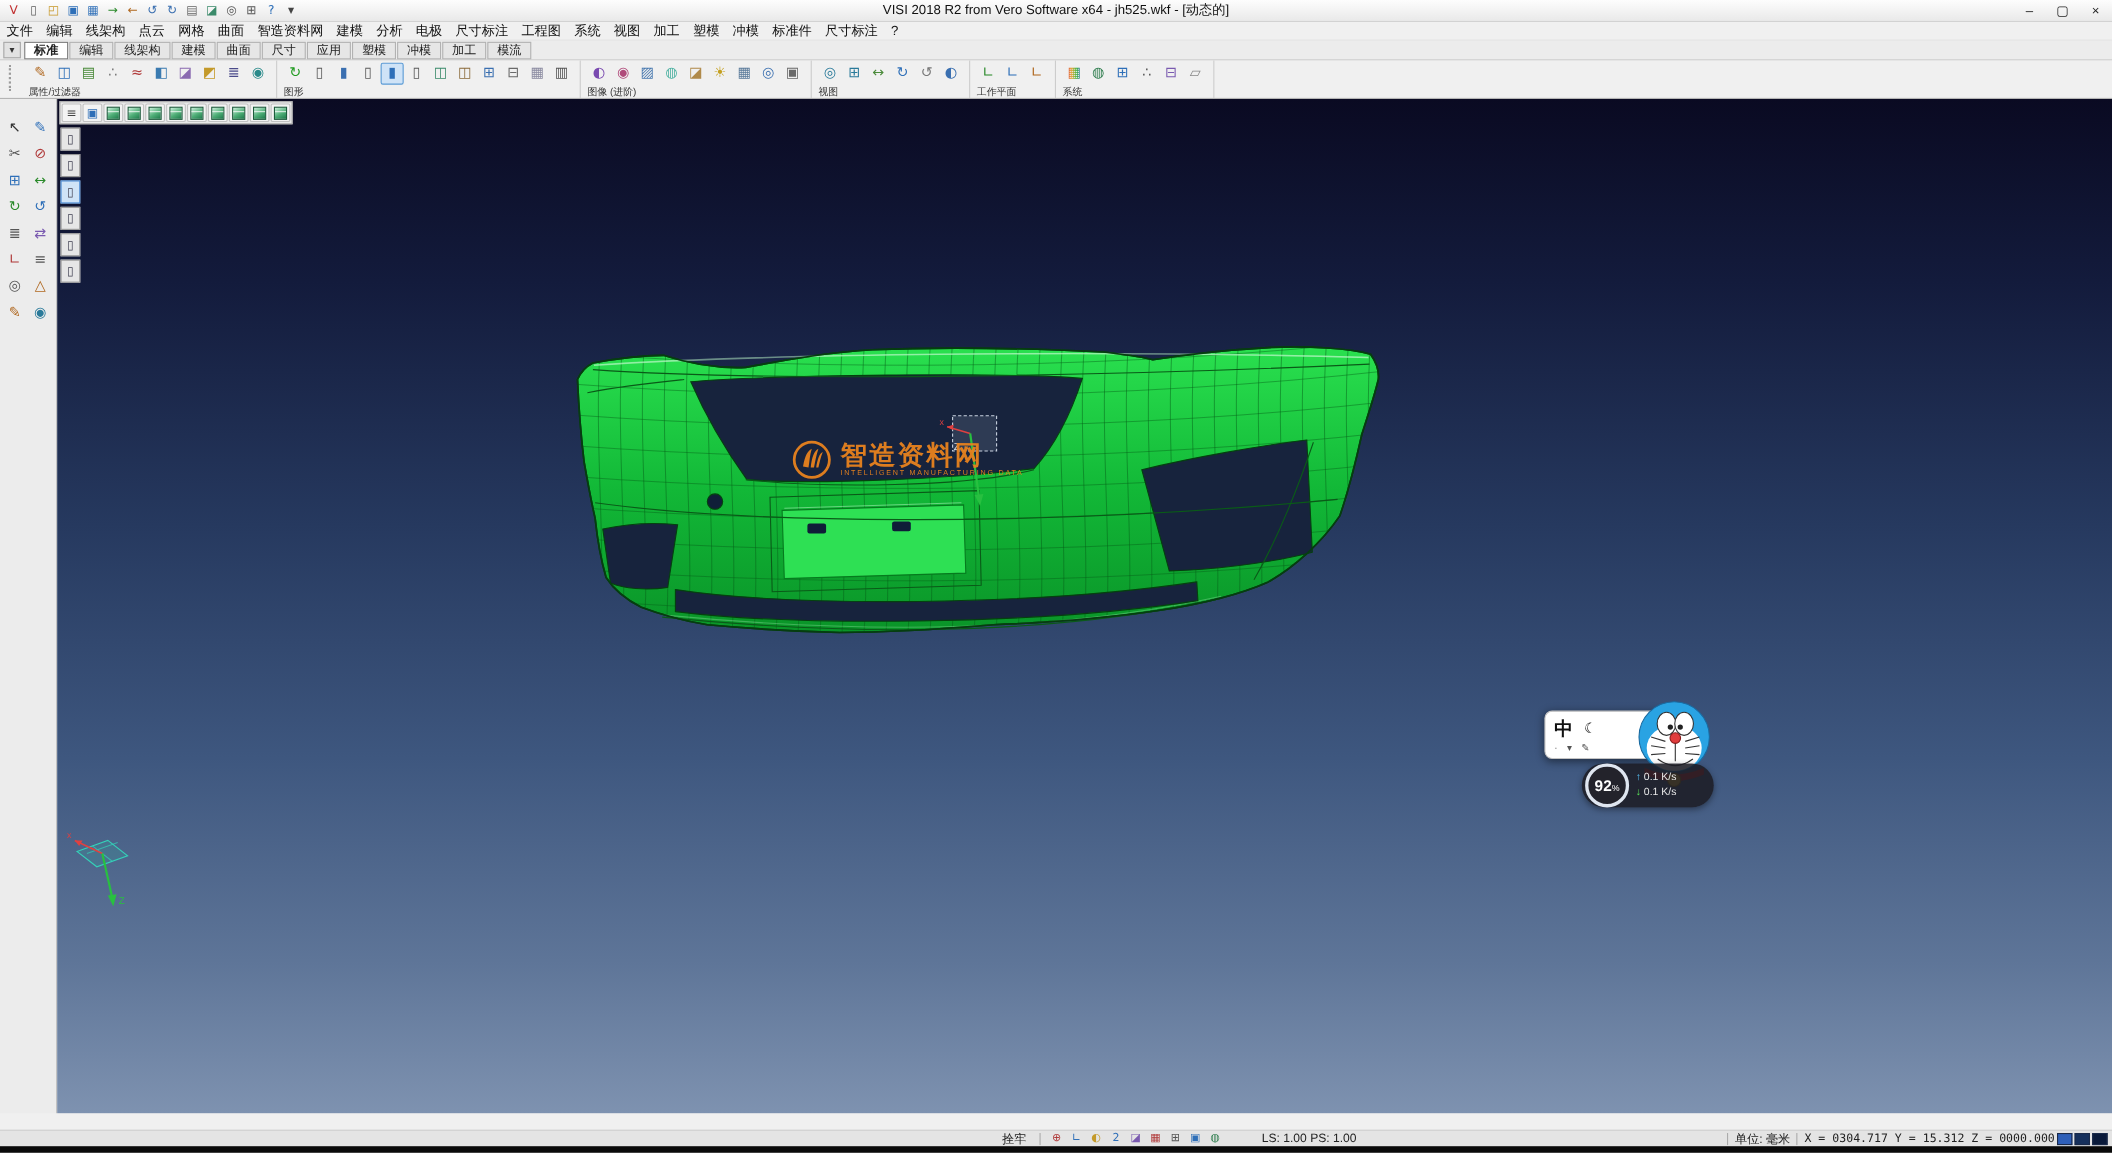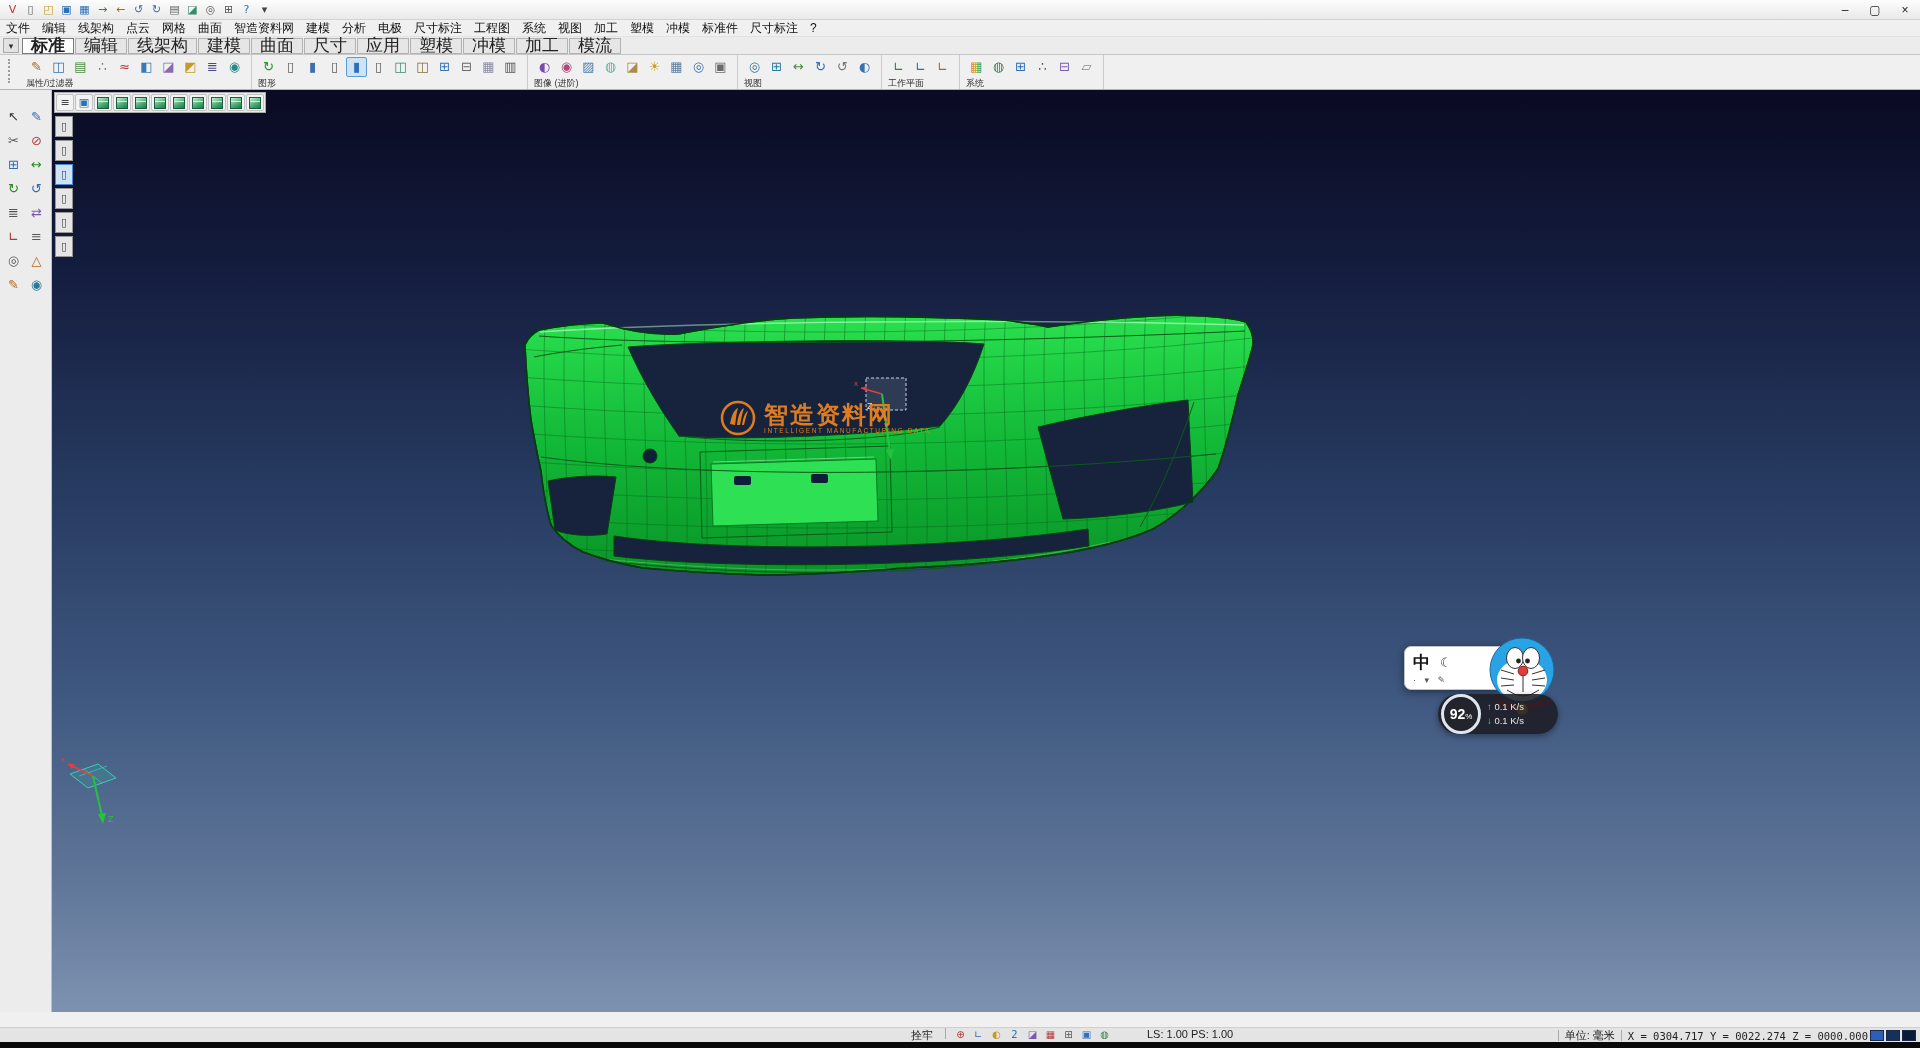--- a/index.html
+++ b/index.html
@@ -14,21 +14,21 @@
   .title-text{position:absolute;left:0;right:0;text-align:center;font-size:12px;color:#111;pointer-events:none}
   .win-controls{margin-left:auto;display:flex;z-index:2}
   .win-btn{width:30px;height:19px;display:flex;align-items:center;justify-content:center;font-size:12px;color:#222}
 
   
   .menubar{position:absolute;top:20px;left:0;right:0;height:17px;background:#f0f0f0;display:flex;align-items:center;padding-left:0;border-bottom:1px solid #e2e2e2}
   .menu-item{padding:1px 6px;font-size:12px;color:#111;cursor:default}
   .tabbar{position:absolute;top:37px;left:0;right:0;height:18px;background:#ececec;display:flex;align-items:center;padding-left:3px;border-bottom:1px solid #c6c6c6}
   .tab-drop{width:16px;height:15px;border:1px solid #a8a8a8;background:#e2e2e2;font-size:9px;display:flex;align-items:center;justify-content:center;margin-right:3px;color:#333}
   .tabs{display:flex;align-items:center}
-  .tab{padding:0 8px;font-size:17px;border:1px solid #b2b2b2;background:#e6e6e6;margin-right:1px;height:16px;display:flex;align-items:center;color:#222}
+  .tab{padding:0 8px;font-size:11px;border:1px solid #b2b2b2;background:#e6e6e6;margin-right:1px;height:16px;display:flex;align-items:center;color:#222}
   .tab.active{background:#fff;border-color:#7a7a7a;font-weight:bold}
 
   
   .ribbon{position:absolute;top:55px;left:0;right:0;height:35px;background:#f0f0f0;border-bottom:1px solid #b4b4b4;display:flex;align-items:stretch;padding-left:8px}
   .grip{width:4px;border-left:2px dotted #9c9c9c;height:24px;margin:4px 8px 0 0}
   .rgroup{display:flex;flex-direction:column;border-right:1px solid #cccccc;padding:0 6px}
   .rgroup .icons{display:flex;align-items:center;height:23px;gap:1px}
   .rgroup .glabel{font-size:9px;color:#333;height:11px;line-height:10px;white-space:nowrap}
   .tbtn{width:21px;height:20px;display:flex;align-items:center;justify-content:center;border:1px solid transparent;border-radius:2px;cursor:default}
   .tbtn.sel{background:#cfe3f7;border-color:#5b9bd5}
@@ -82,21 +82,21 @@
   .vsep{width:1px;height:11px;background:#ababab;margin:0 6px;display:inline-block}
   .search-glyph{width:12px;height:12px;position:relative;display:inline-block;margin:0 4px}
   .search-glyph::before{content:"";position:absolute;left:1px;top:1px;width:6px;height:6px;border:1.5px solid #345;border-radius:50%}
   .search-glyph::after{content:"";position:absolute;left:8px;top:8px;width:4px;height:2px;background:#345;transform:rotate(45deg)}
   .swatch-bar{width:42px;height:10px;background:linear-gradient(180deg,#9ab8e8,#2e5fb8);border:1px solid #22407a;margin-left:3px}
   .swatch-bar.wide{width:96px;margin-right:6px}
   .spacer310{width:308px}
   .corner-swatch{width:14px;height:11px;margin-left:2px;border:1px solid #1a2a4a}
   .c1{background:#2e5fb8}.c2{background:#16305c}.c3{background:#0a1a3a}
 
-  .status2{position:absolute;left:0;right:0;bottom:6px;height:15px;background:#e4e4e4;border-top:1px solid #cfcfcf;display:flex;align-items:flex-start;font-size:11px;color:#222}
+  .status2{position:absolute;left:0;right:0;bottom:6px;height:15px;background:#e4e4e4;border-top:1px solid #cfcfcf;display:flex;align-items:center;font-size:11px;color:#222}
   .s2-lock{margin-left:905px;padding:0 6px;white-space:nowrap}
   .status-icons{display:flex;align-items:center;gap:1px}
   .status-icons .tbtn{width:17px;height:13px}
   .status-icons .glyph{font-size:10px}
   .s2-lsps{margin-left:34px;white-space:nowrap}
   .s2-right{margin-left:auto;display:flex;align-items:center;padding-right:4px}
   .coords{font-family:"DejaVu Sans Mono",monospace;font-size:10.5px;white-space:nowrap}
   .taskbar{position:absolute;left:0;right:0;bottom:0;height:6px;background:#0a0a0a}
 </style>
 </head>
@@ -145,20 +145,21 @@
         <div class="tbtn">
           <span class="glyph" style="color: rgb(85, 85, 85);">⊞</span>
         </div>
         <div class="tbtn">
           <span class="glyph" style="color: rgb(46, 111, 184);">?</span>
         </div>
         <div class="tbtn">
           <span class="glyph" style="color: rgb(68, 68, 68);">▾</span>
         </div>
       </div>
+    <div class="title-text">VISI 2018 R2 from Vero Software x64 - jh525.wkf - [动态的]</div>
     <div class="win-controls">
       <div class="win-btn">–</div>
       <div class="win-btn">▢</div>
       <div class="win-btn">×</div>
     </div>
   </div>
 
   <div class="menubar">
       <div class="menu-item">文件</div>
       <div class="menu-item">编辑</div>
@@ -662,21 +663,21 @@
         </div>
         <div class="tbtn">
           <span class="glyph" style="color: rgb(42, 122, 74);">◍</span>
         </div>
       </div>
     <span class="s2-lsps">LS: 1.00 PS: 1.00</span>
     <div class="s2-right">
       <span class="vsep"></span>
       <span>单位: 毫米</span>
       <span class="vsep"></span>
-      <span class="coords">X = 0304.717 Y = 0022.274 Z = 0000.000</span>
+      <span class="coords">X = 0304.717 Y = 15.312 Z = 0000.000</span>
       <div class="corner-swatch c1"></div>
       <div class="corner-swatch c2"></div>
       <div class="corner-swatch c3"></div>
     </div>
   </div>
 
   <div class="taskbar"></div>
 </div>
 
 </body></html>

